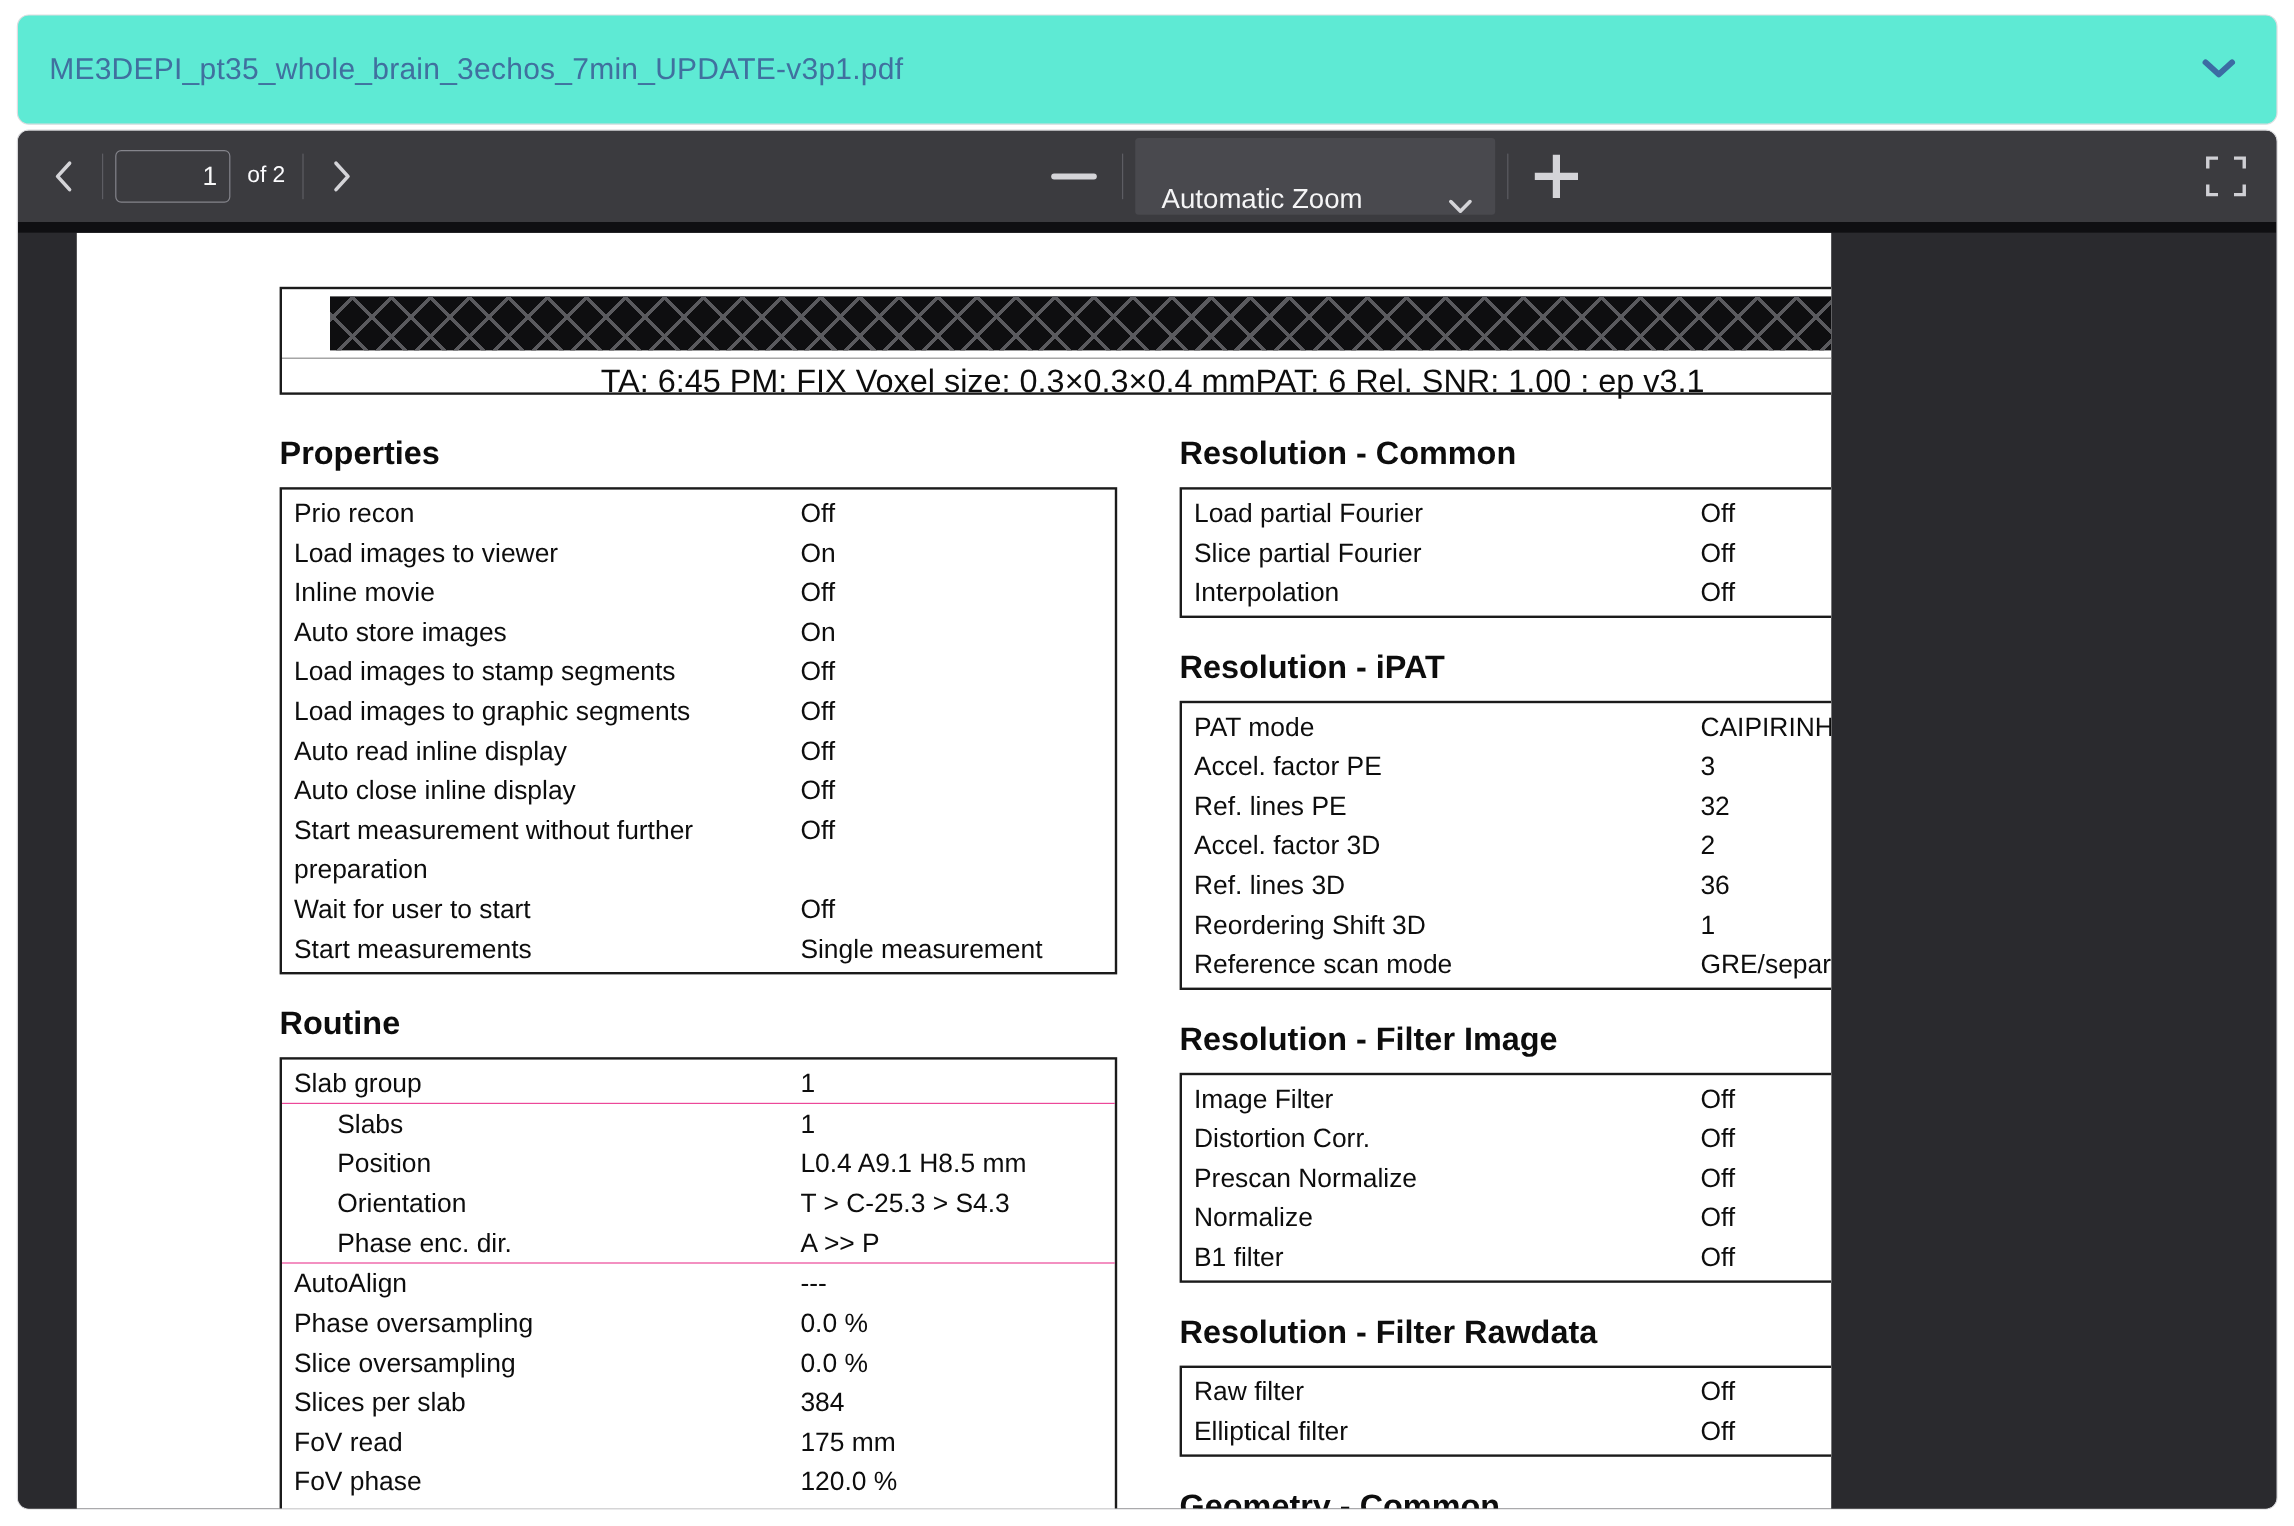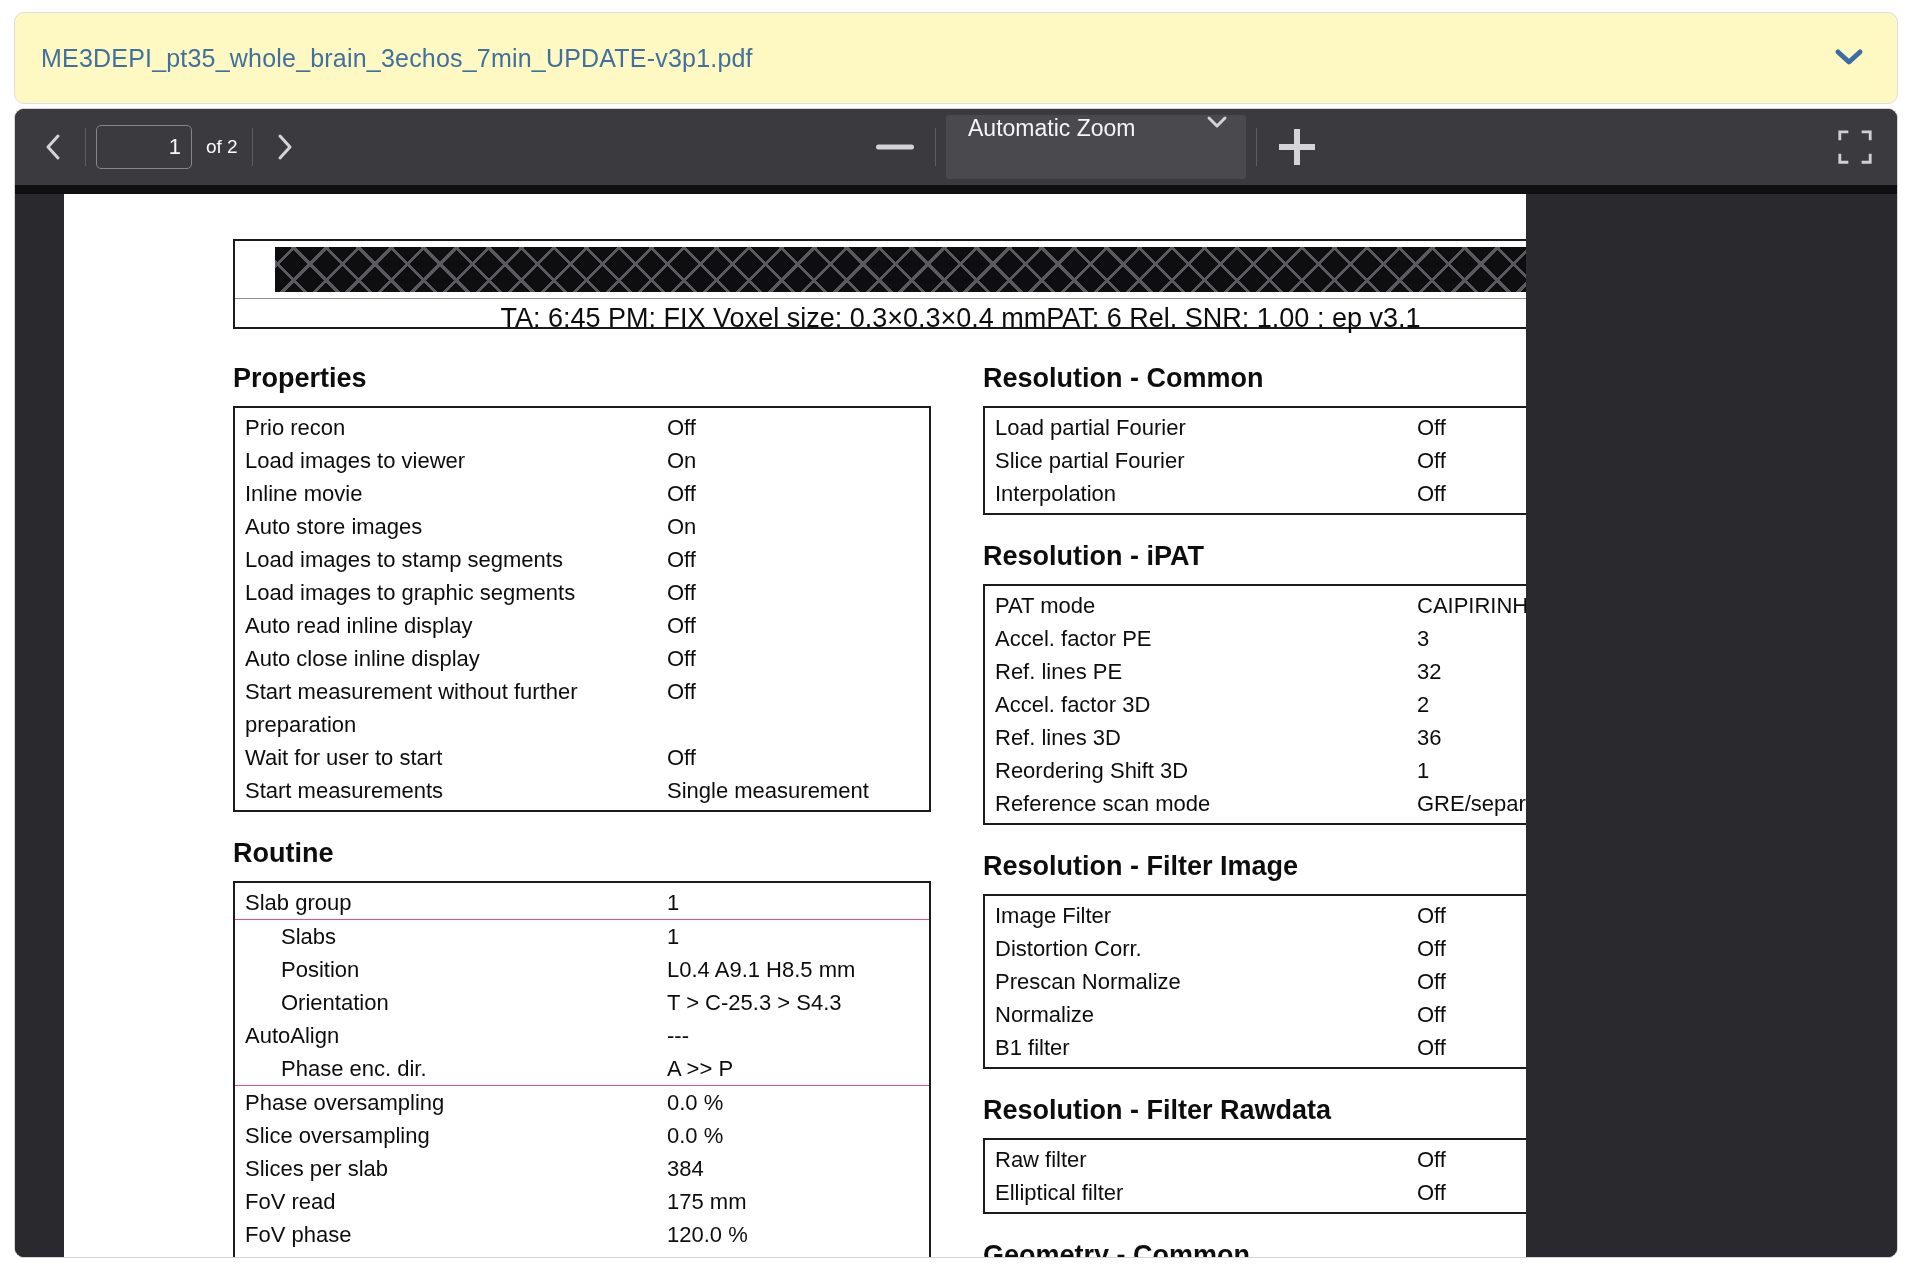--- a/index.html
+++ b/index.html
@@ -1,39 +1,39 @@
 <!DOCTYPE html>
 <html><head>
 <meta charset="utf-8">
 <style>
   html,body{margin:0;padding:0;width:1912px;height:1272px;background:#ffffff;overflow:hidden;
             font-family:"Liberation Sans","DejaVu Sans",sans-serif;}
   *{box-sizing:border-box;}
 
   
-  .file-card{position:absolute;left:14px;top:12px;width:1884px;height:92px;background:#fef9c3;
+  .file-card{position:absolute;left:14px;top:12px;width:1884px;height:92px;background:#5eead4;
              border:1px solid #dddde0;border-radius:10px;display:flex;align-items:center;}
   .filename{margin-left:26px;font-size:25px;color:#40709f;letter-spacing:.2px;cursor:pointer;}
   .expander{margin-left:auto;margin-right:26px;background:none;border:none;padding:6px;cursor:pointer;display:flex;}
 
   
   .viewer-card{position:absolute;left:14px;top:108px;width:1884px;height:1150px;background:#2a2a2e;
                border:1px solid #d5d5d8;border-radius:10px;overflow:hidden;}
   .toolbar{position:relative;height:76px;background:#3b3b3f;display:flex;align-items:center;}
   .toolbar button{background:none;border:none;padding:0;display:flex;align-items:center;justify-content:center;cursor:pointer;}
   .tb-left{display:flex;align-items:center;margin-left:16px;gap:10px;}
   .tb-sep{width:1px;height:38px;background:#5d5d63;}
   .nav-btn{width:44px;height:56px;border-radius:4px;}
   .page-input{width:96px;height:44px;background:#3b3b3f;border:1px solid #85858c;border-radius:5px;
               color:#f7f7f8;font-size:22px;text-align:right;padding-right:10px;outline:none;
               font-family:"Liberation Sans",sans-serif;}
   .of-label{color:#fbfbfe;font-size:19px;font-weight:500;margin:0 4px;white-space:nowrap;}
   .tb-center{position:absolute;left:850px;top:0;height:76px;display:flex;align-items:center;gap:10px;}
   .zoom-btn{width:60px;height:56px;border-radius:4px;}
-  .zoom-select{height:64px;min-width:300px;background:#49494e;border-radius:3px;display:flex;align-items:flex-start;
+  .zoom-select{height:64px;min-width:300px;background:#49494e;border-radius:3px;display:flex;align-items:flex-end;
                padding:0 18px 0 22px;cursor:pointer;gap:26px;}
   .zoom-select span{color:#f5f5f6;font-size:23px;font-weight:500;white-space:nowrap;}
   .fs-btn{position:absolute;right:14px;top:10px;width:56px;height:56px;border-radius:4px;}
   .toolbar-shadow{height:9px;background:#0f0f12;}
 
   
   .viewer-bg{position:relative;height:1065px;background:#2a2a2e;overflow:hidden;}
   .pdf-page{position:absolute;left:49px;top:0;width:1462px;height:1065px;background:#ffffff;overflow:hidden;}
 
   .banner{position:absolute;left:169px;top:45px;width:1455px;height:90px;border:2px solid #1b1b1b;background:#fff;}
@@ -207,29 +207,29 @@
                 <span class="pval">1</span>
               </div>
               <div class="prow">
                 <span class="plabel indent">Position</span>
                 <span class="pval">L0.4 A9.1 H8.5 mm</span>
               </div>
               <div class="prow">
                 <span class="plabel indent">Orientation</span>
                 <span class="pval">T &gt; C-25.3 &gt; S4.3</span>
               </div>
-              <div class="prow">
-                <span class="plabel">AutoAlign</span>
-                <span class="pval">---</span>
-              </div>
               <div class="prow sep">
                 <span class="plabel indent">Phase enc. dir.</span>
                 <span class="pval">A &gt;&gt; P</span>
               </div>
               <div class="prow">
+                <span class="plabel">AutoAlign</span>
+                <span class="pval">---</span>
+              </div>
+              <div class="prow">
                 <span class="plabel">Phase oversampling</span>
                 <span class="pval">0.0 %</span>
               </div>
               <div class="prow">
                 <span class="plabel">Slice oversampling</span>
                 <span class="pval">0.0 %</span>
               </div>
               <div class="prow">
                 <span class="plabel">Slices per slab</span>
                 <span class="pval">384</span>

